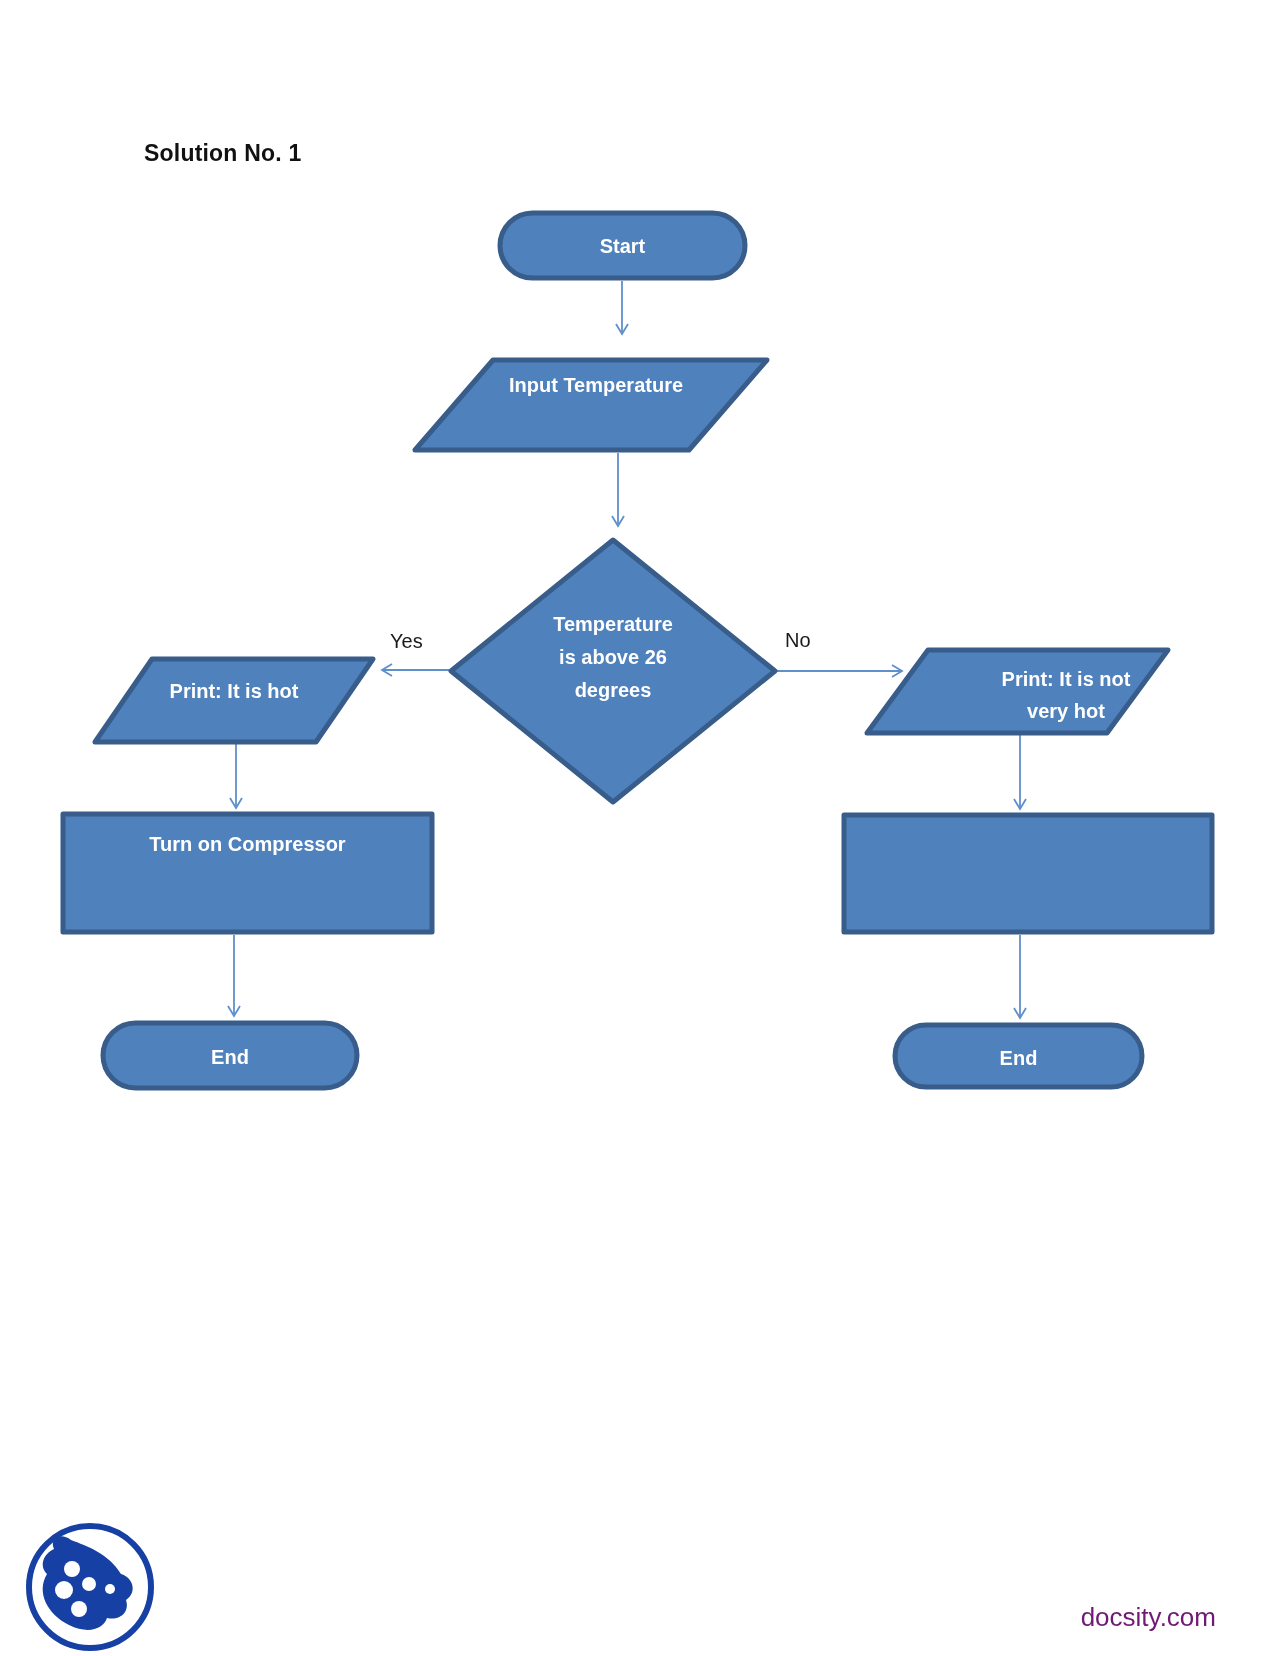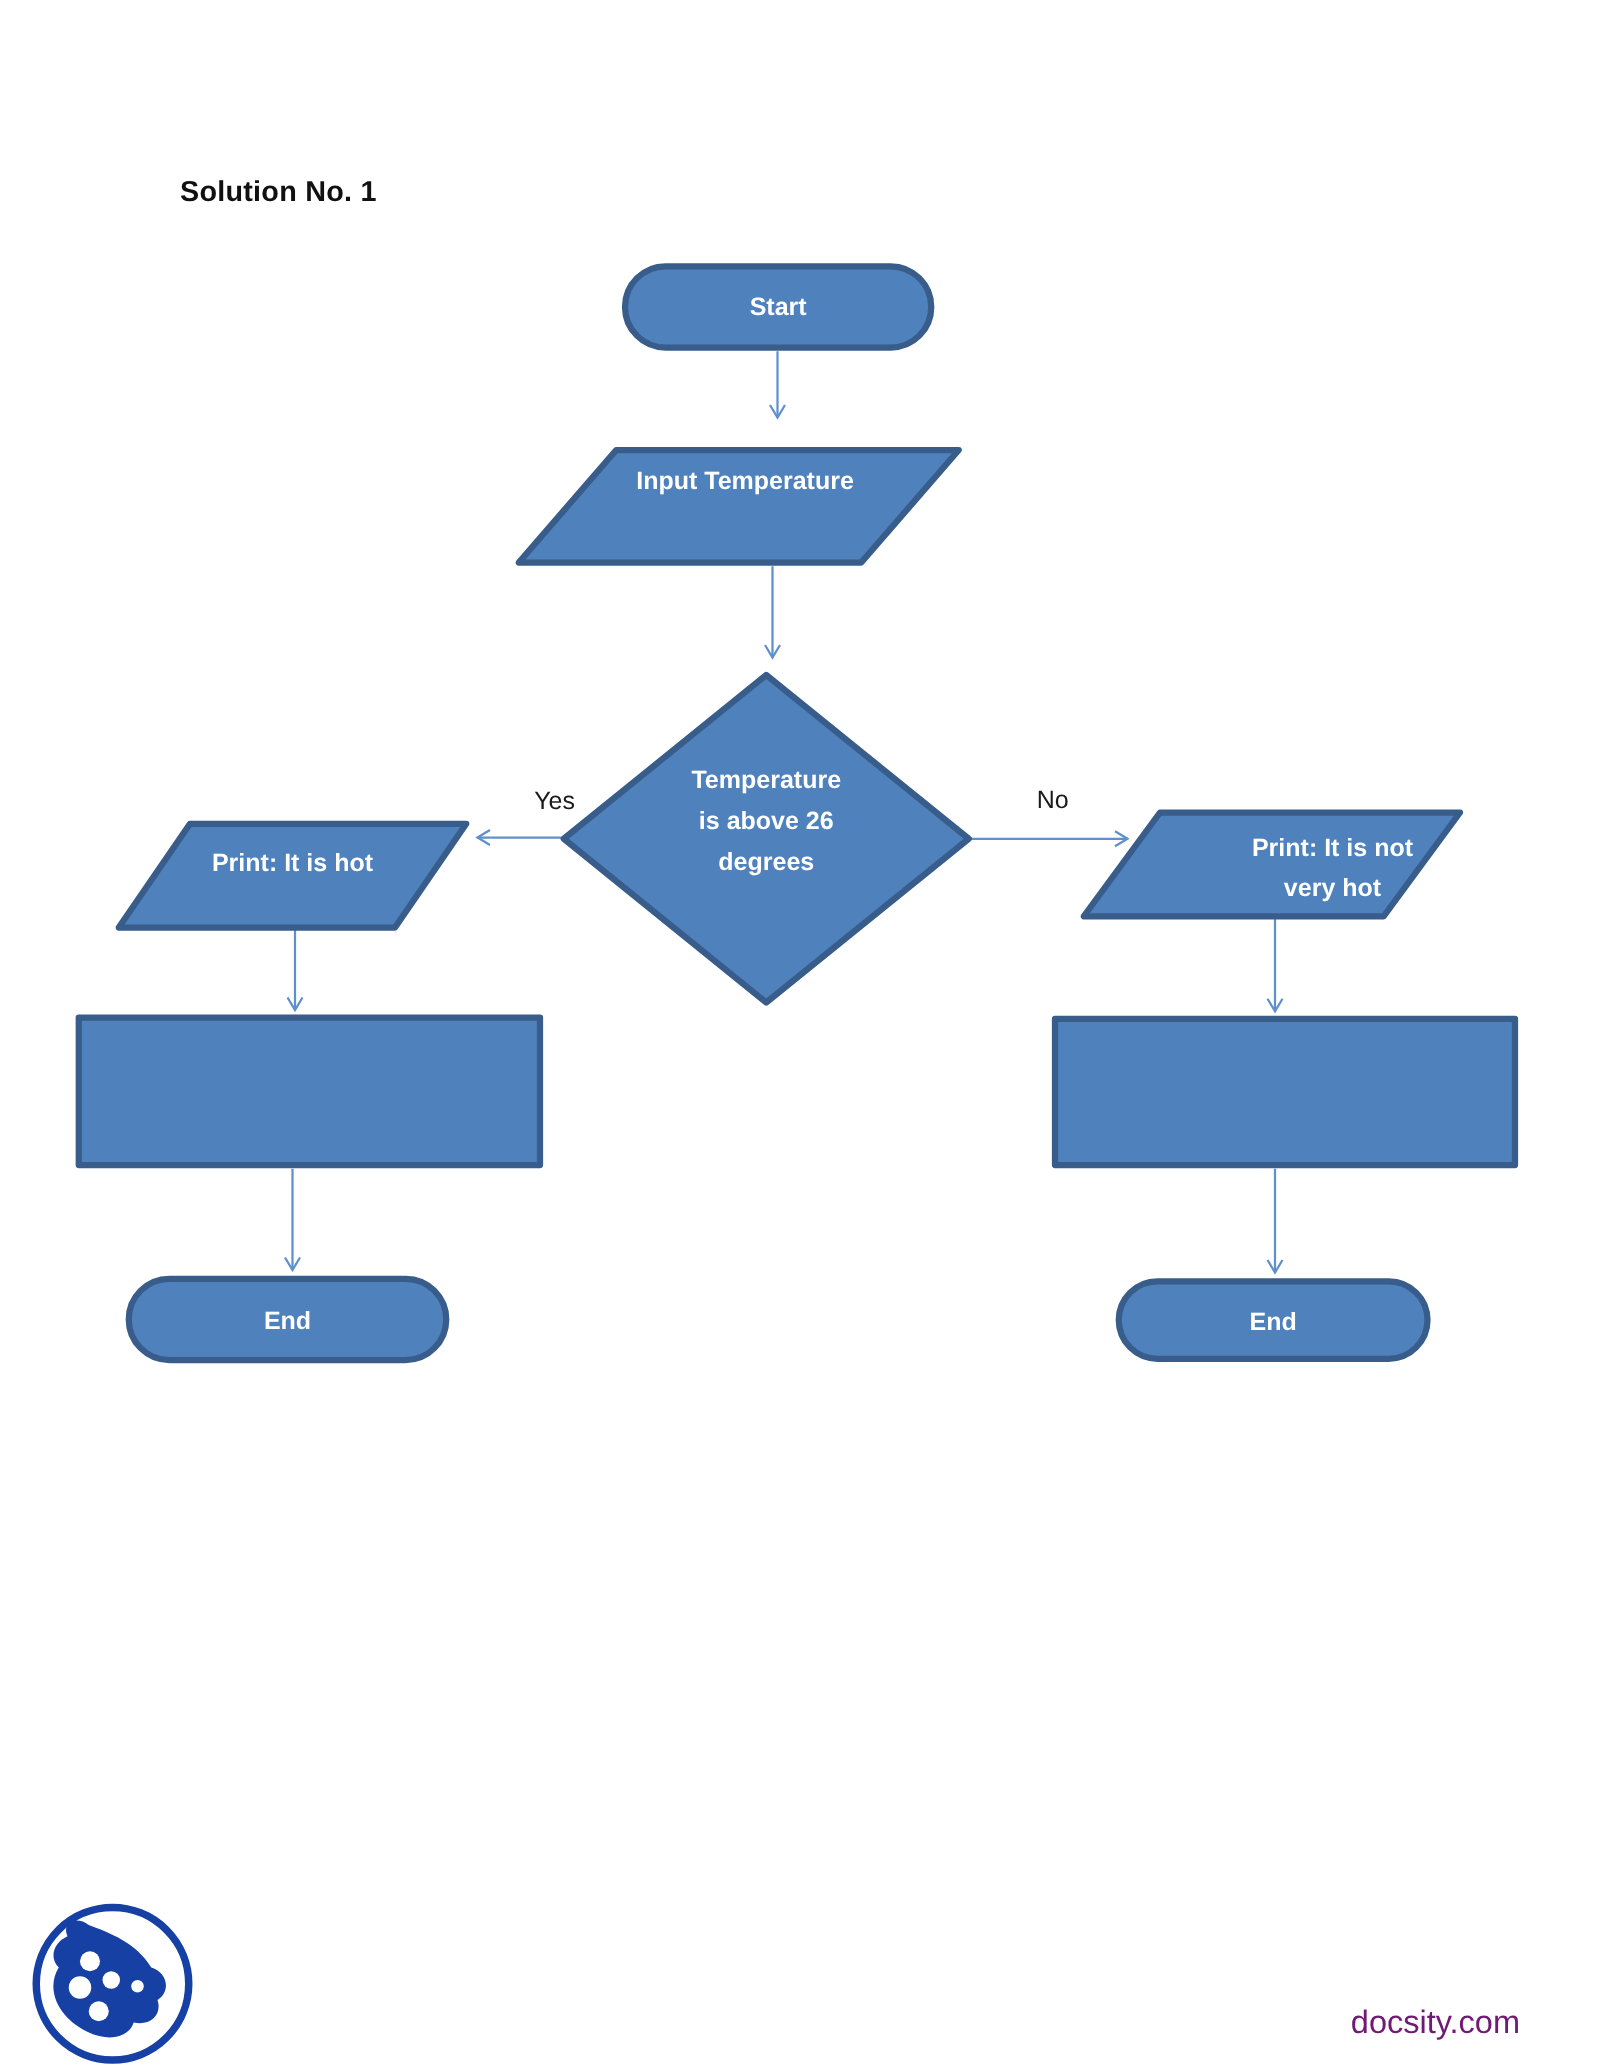--- a/index.html
+++ b/index.html
@@ -12,21 +12,21 @@
     font-size:23px; font-weight:bold; color:#111111; letter-spacing:0.2px;
   }
   svg.diagram { position:absolute; left:0; top:0; }
   .node-label {
     position:absolute; color:#ffffff; font-weight:bold; font-size:20px;
     text-align:center; line-height:26px;
   }
   .multiline3 { line-height:33px; }
   .multiline2 { line-height:32px; }
   .branch-label {
-    position:absolute; color:#1a1a1a; font-size:20px; text-align:right;
+    position:absolute; color:#1a1a1a; font-size:20px; text-align:left;
   }
   .watermark {
     position:absolute; top:1602px; right:12px;
     font-size:26px; color:#701a75;
   }
   .logo { position:absolute; left:23px; top:1520px; }
 </style>
 </head>
 <body>
 
@@ -75,20 +75,21 @@
     <div>degrees</div>
   </div>
 
   <div class="node-label" style="left:134px; top:678px; width:200px;">Print: It is hot</div>
 
   <div class="node-label multiline2" style="left:986px; top:663px; width:160px;">
     <div>Print: It is not</div>
     <div>very hot</div>
   </div>
 
+  <div class="node-label" style="left:63px; top:831px; width:369px;">Turn on Compressor</div>
 
 
   <div class="node-label" style="left:103px; top:1044px; width:254px;">End</div>
 
   <div class="node-label" style="left:895px; top:1045px; width:247px;">End</div>
 
   <div class="branch-label" style="left:390px; top:630px; width:70px;">Yes</div>
 
   <div class="branch-label" style="left:785px; top:629px; width:70px;">No</div>
 

